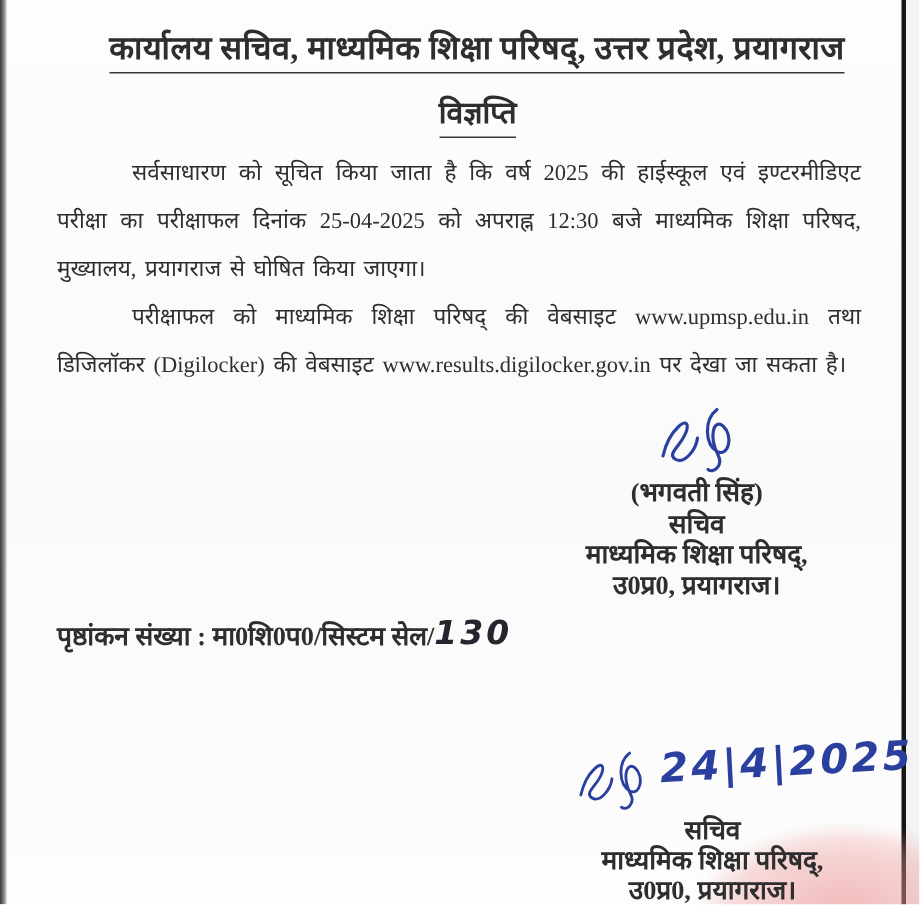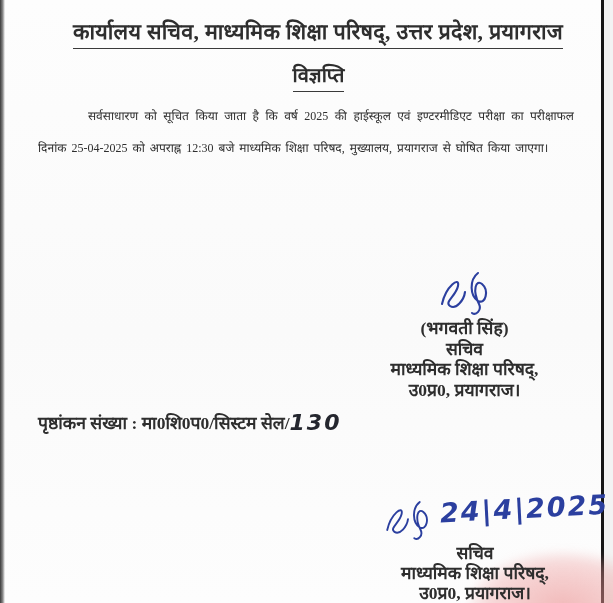--- a/index.html
+++ b/index.html
@@ -61,21 +61,21 @@
     top: 61px; left: 0; right: 12px;
     text-align: center;
     font-size: 20px;
     font-weight: 600;
     padding-left: 36px;
   }
   .para {
     position: absolute;
     left: 38px;
     width: 536px;
-    font-size: 12px;
+    font-size: 15px;
     line-height: 32px;
     text-align: justify;
     text-indent: 50px;
     word-spacing: 2px;
   }
   .para-1 { top: 100px; }
   .para-2 { top: 196px; }
   .para-3 { top: 438px; width: 540px; line-height: 31px; }
   .sig-block {
     position: absolute;
@@ -103,21 +103,21 @@
     font-size: 27px;
     transform: rotate(-3deg);
     letter-spacing: 2px;
     margin-left: 4px;
     white-space: nowrap;
   }
   .endorse-row {
     position: absolute;
     top: 410px; left: 38px; width: 540px;
     display: flex;
-    align-items: flex-start;
+    align-items: center;
     font-size: 17.5px;
     font-weight: 600;
     white-space: nowrap;
   }
   .hand-ink {
     font-family: "DejaVu Sans", sans-serif;
     font-style: italic;
     font-size: 22px;
     letter-spacing: 2px;
     color: #24262e;
@@ -139,20 +139,21 @@
   <div class="title">
     <span class="u">कार्यालय सचिव, माध्यमिक शिक्षा परिषद्, उत्तर प्रदेश, प्रयागराज</span>
   </div>
 
   <div class="subtitle">
     <span class="u">विज्ञप्ति</span>
   </div>
 
   <div class="para para-1">सर्वसाधारण को सूचित किया जाता है कि वर्ष 2025 की हाईस्कूल एवं इण्टरमीडिएट परीक्षा का परीक्षाफल दिनांक 25-04-2025 को अपराह्न 12:30 बजे माध्यमिक शिक्षा परिषद, मुख्यालय, प्रयागराज से घोषित किया जाएगा।</div>
 
+  <div class="para para-2">परीक्षाफल को माध्यमिक शिक्षा परिषद् की वेबसाइट www.upmsp.edu.in तथा डिजिलॉकर (Digilocker) की वेबसाइट www.results.digilocker.gov.in पर देखा जा सकता है।</div>
 
   <div class="sig-block sig-top">
     <svg class="sig-scribble" width="62" height="48" viewBox="0 0 62 48">
       <g fill="none" stroke="#2b3f9f" stroke-width="2.1" stroke-linecap="round">
         <path d="M8 34 C 12 16, 26 6, 24 16 C 22 26, 10 32, 16 36 C 22 40, 30 30, 31 22"></path>
         <path d="M44 3 C 35 10, 36 26, 44 31 C 52 35, 55 20, 48 14 C 42 9, 38 20, 45 34 C 48 40, 42 46, 38 43"></path>
       </g>
     </svg>
     <div class="sig-line">(भगवती सिंह)</div>
     <div class="sig-line">सचिव</div>

